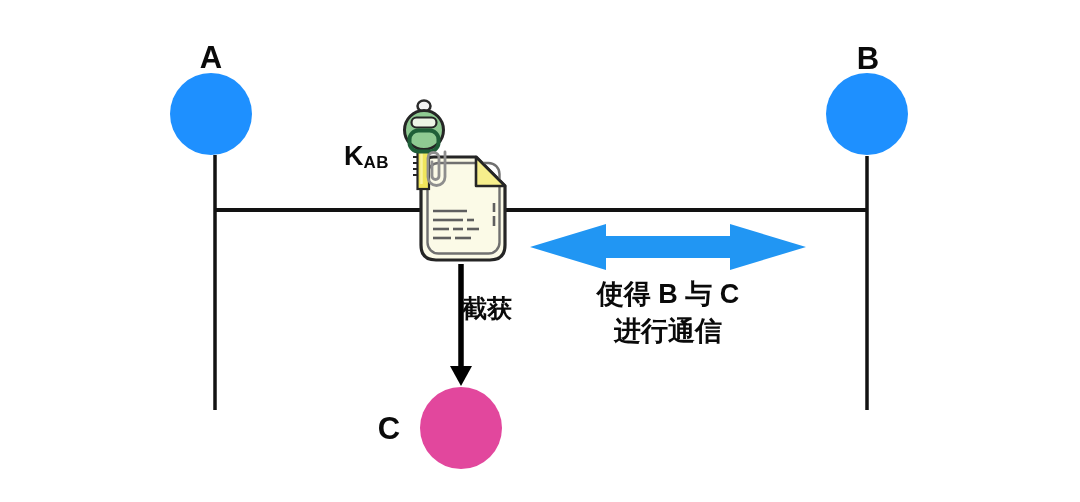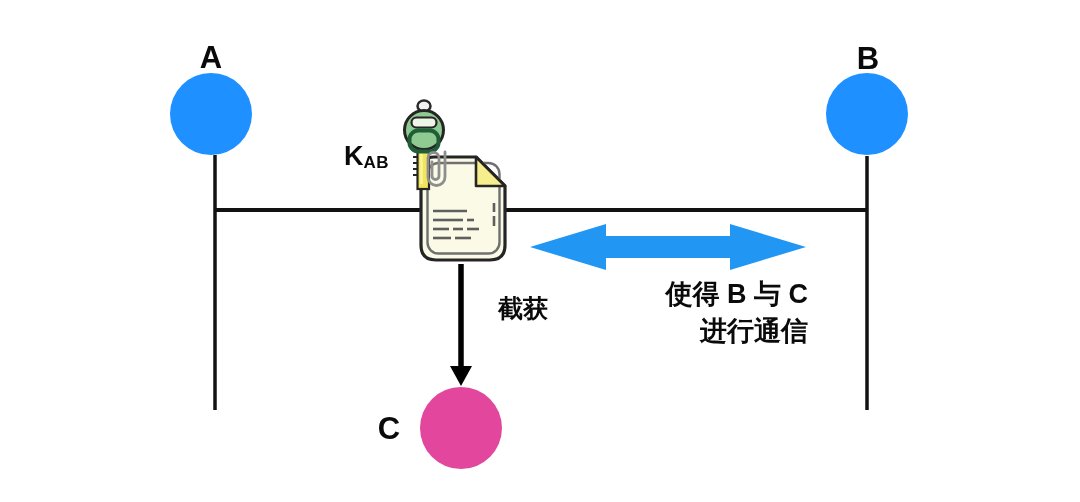--- a/index.html
+++ b/index.html
@@ -12,21 +12,21 @@
   .lbl{
     position:absolute;color:#0a0a0a;font-weight:700;line-height:1;
     white-space:nowrap;user-select:none;
   }
   .entity-lbl{font-size:31px;transform:translateX(-50%);}
   .k-lbl{font-size:27px;}
   .k-sub{font-size:17px;position:relative;top:3px;letter-spacing:0.5px;}
   .intercept-lbl{font-size:25px;}
   .caption{
     position:absolute;left:668px;top:276px;transform:translateX(-50%);
-    width:280px;text-align:right;color:#0a0a0a;font-weight:700;
+    width:280px;text-align:center;color:#0a0a0a;font-weight:700;
     font-size:27px;line-height:37px;white-space:nowrap;
   }
 </style>
 </head>
 <body>
 
 <div class="stage">
 
   <svg width="1080" height="502" viewBox="0 0 1080 502">
 
@@ -82,19 +82,19 @@
   </svg>
 
   <div class="lbl entity-lbl" style="left:211px;top:42px;">A</div>
   <div class="lbl entity-lbl" style="left:868px;top:43px;">B</div>
   <div class="lbl entity-lbl" style="left:389px;top:413px;">C</div>
 
   <div class="lbl k-lbl" style="left:344px;top:143px;">
     <span>K</span><span class="k-sub">AB</span>
   </div>
 
-  <div class="lbl intercept-lbl" style="left:462px;top:296px;margin-left:36px;">截获</div>
+  <div class="lbl intercept-lbl" style="left:462px;top:296px;">截获</div>
 
   <div class="caption">
     <div>使得 B 与 C</div>
     <div>进行通信</div>
   </div>
 </div>
 
 </body></html>

